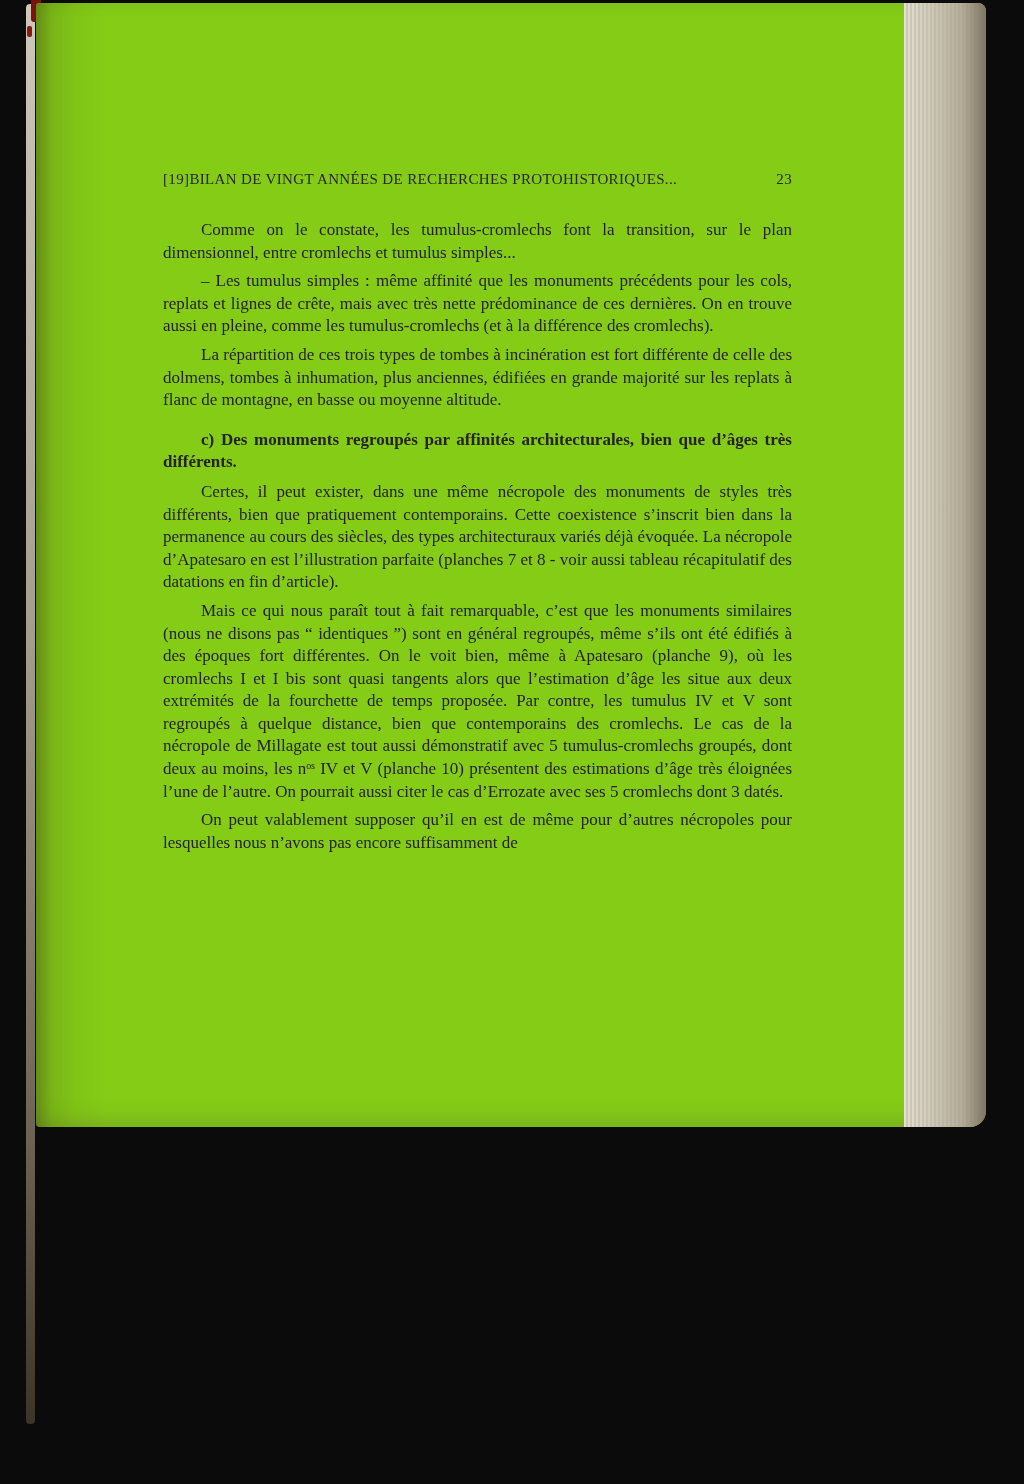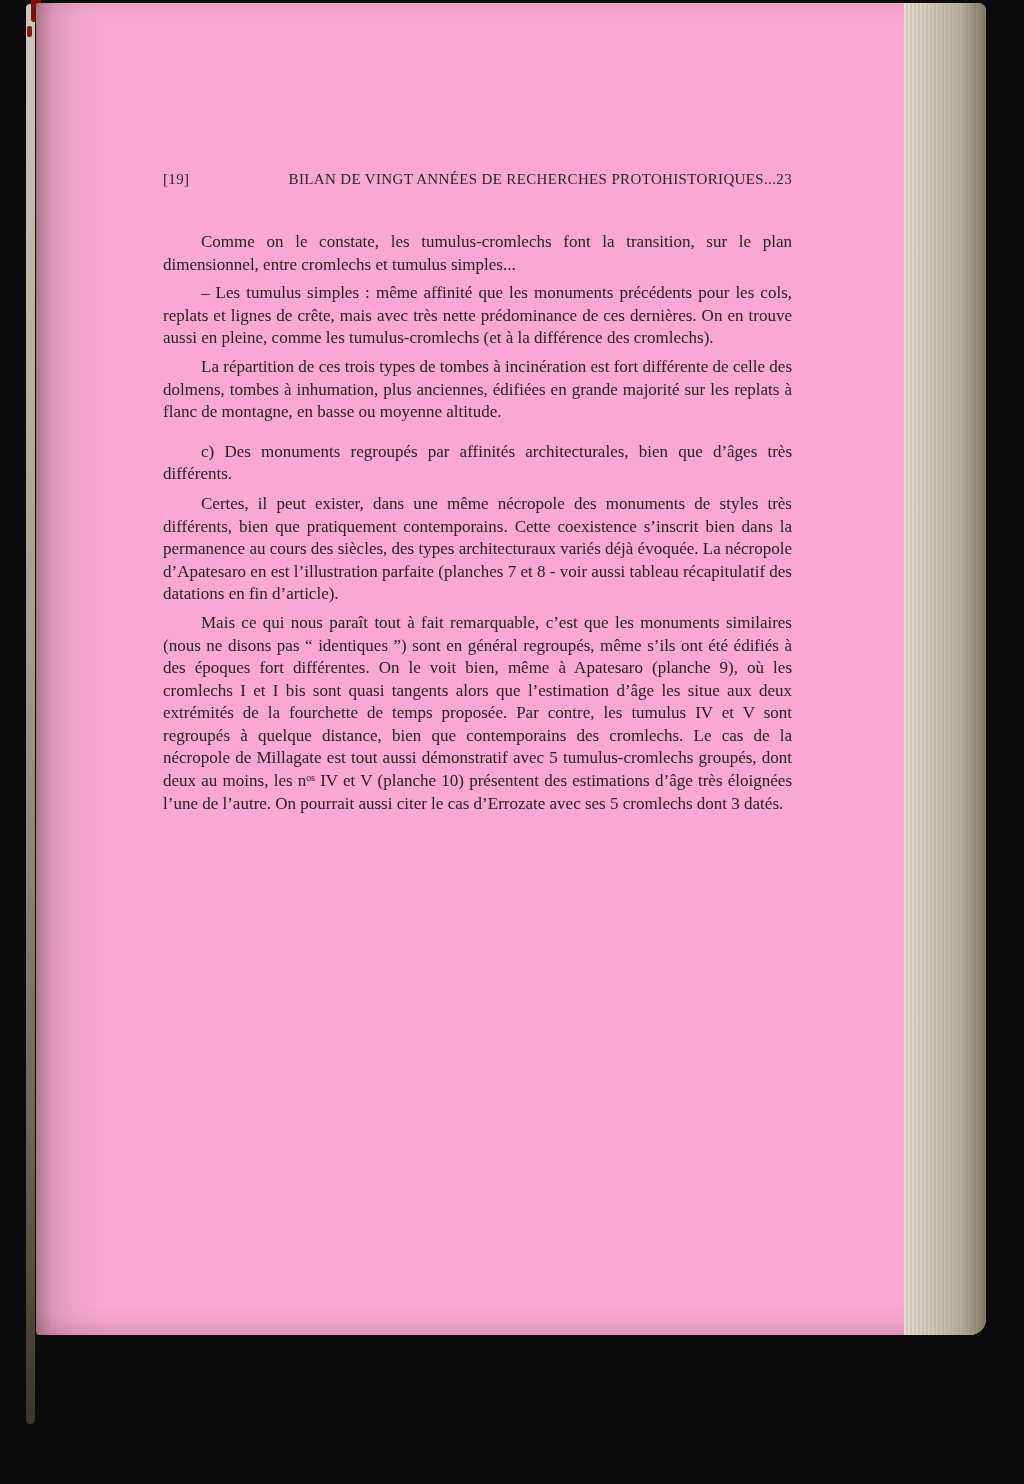--- a/index.html
+++ b/index.html
@@ -10,22 +10,22 @@
     background: #0b0b0b;
     overflow: hidden;
     position: relative;
     font-family: "Liberation Serif", "DejaVu Serif", serif;
   }
   .page {
     position: absolute;
     left: 36px;
     top: 3px;
     width: 950px;
-    height: 1332px;
-    background: #f9a8d4;
+    height: 1124px;
+    background: #84cc16;
     border-radius: 3px 8px 16px 4px;
     box-shadow: inset 0 -14px 22px -10px rgba(90,78,55,.30),
                 inset 0 10px 16px -12px rgba(90,78,55,.22);
   }
   .spine {
     position: absolute;
     left: 0; top: 0; bottom: 0;
     width: 70px;
     border-radius: 3px 0 0 4px;
     background: linear-gradient(90deg,
@@ -76,33 +76,33 @@
     color: #26231d;
   }
   .header {
     display: flex;
     align-items: baseline;
     font-size: 15px;
     letter-spacing: .35px;
     white-space: nowrap;
     color: #2a2620;
   }
-  .header .title { flex: 1; text-align: right; }
+  .header .title { flex: 1; text-align: left; }
   .body {
-    margin-top: 43px;
+    margin-top: 31px;
     font-size: 17px;
     line-height: 22.6px;
     text-align: justify;
   }
   .para {
     margin: 0 0 6px 0;
     text-indent: 38px;
   }
   .para.heading {
-    font-weight: normal;
+    font-weight: bold;
     margin-top: 17px;
     margin-bottom: 7px;
   }
 </style>
 </head>
 <body>
 
 <div class="scan">
   <div class="sliver"></div>
   <div class="artifact"></div>
@@ -118,16 +118,17 @@
         <span class="title">BILAN DE VINGT ANNÉES DE RECHERCHES PROTOHISTORIQUES...</span>
         <span class="pageno">23</span>
       </div>
       <div class="body" id="page-body">
           <p class="para">Comme on le constate, les tumulus-cromlechs font la transition, sur le plan dimensionnel, entre cromlechs et tumulus simples...</p>
           <p class="para">– Les tumulus simples : même affinité que les monuments précédents pour les cols, replats et lignes de crête, mais avec très nette prédominance de ces dernières. On en trouve aussi en pleine, comme les tumulus-cromlechs (et à la différence des cromlechs).</p>
           <p class="para">La répartition de ces trois types de tombes à incinération est fort différente de celle des dolmens, tombes à inhumation, plus anciennes, édifiées en grande majorité sur les replats à flanc de montagne, en basse ou moyenne altitude.</p>
           <p class="para heading">c) Des monuments regroupés par affinités architecturales, bien que d’âges très différents.</p>
           <p class="para">Certes, il peut exister, dans une même nécropole des monuments de styles très différents, bien que pratiquement contemporains. Cette coexistence s’inscrit bien dans la permanence au cours des siècles, des types architecturaux variés déjà évoquée. La nécropole d’Apatesaro en est l’illustration parfaite (planches 7 et 8 - voir aussi tableau récapitulatif des datations en fin d’article).</p>
           <p class="para">Mais ce qui nous paraît tout à fait remarquable, c’est que les monuments similaires (nous ne disons pas “ identiques ”) sont en général regroupés, même s’ils ont été édifiés à des époques fort différentes. On le voit bien, même à Apatesaro (planche 9), où les cromlechs I et I bis sont quasi tangents alors que l’estimation d’âge les situe aux deux extrémités de la fourchette de temps proposée. Par contre, les tumulus IV et V sont regroupés à quelque distance, bien que contemporains des cromlechs. Le cas de la nécropole de Millagate est tout aussi démonstratif avec 5 tumulus-cromlechs groupés, dont deux au moins, les nᵒˢ IV et V (planche 10) présentent des estimations d’âge très éloignées l’une de l’autre. On pourrait aussi citer le cas d’Errozate avec ses 5 cromlechs dont 3 datés.</p>
+          <p class="para">On peut valablement supposer qu’il en est de même pour d’autres nécropoles pour lesquelles nous n’avons pas encore suffisamment de</p>
         </div>
     </div>
   </div>
 </div>
 
 </body></html>

